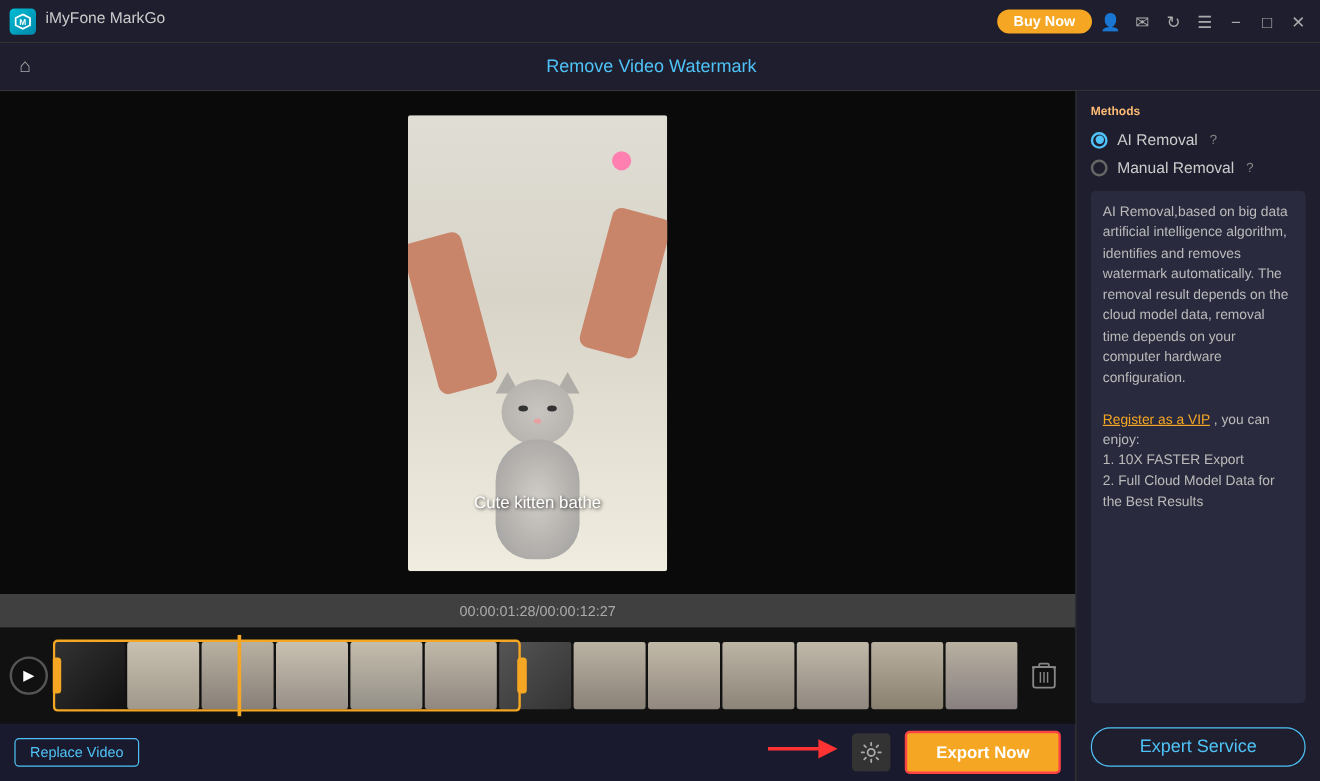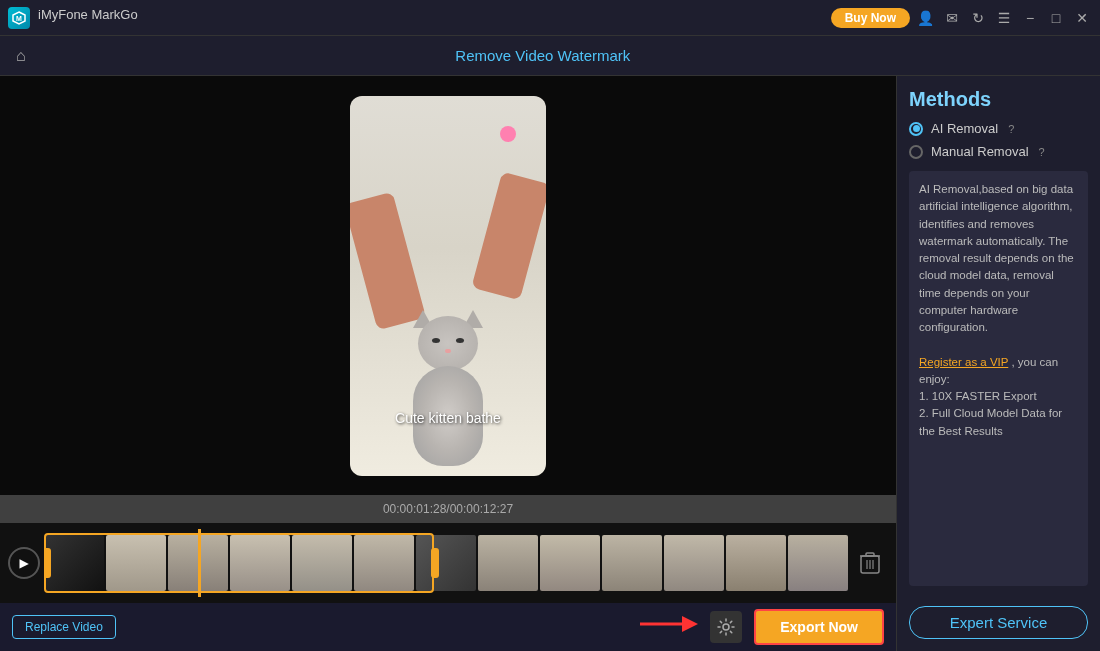--- a/index.html
+++ b/index.html
@@ -125,25 +125,25 @@
       flex: 1;
       background: #0a0a0a;
       position: relative;
       display: flex;
       align-items: center;
       justify-content: center;
       min-height: 0;
     }
 
     #video-frame {
-      width: 196px;
+      width: 216px;
       height: 380px;
       position: relative;
       overflow: hidden;
-      border-radius: 12px;
+      border-radius: 2px;
     }
 
     
     #kitten-scene {
       width: 100%;
       height: 100%;
       position: relative;
       overflow: hidden;
     }
 
@@ -425,22 +425,22 @@
     #right-panel {
       width: 240px;
       background: #1e1e2e;
       border-left: 1px solid #333;
       display: flex;
       flex-direction: column;
       padding: 12px;
     }
 
     #methods-title {
-      font-size: 20px;
-      color: #7dd3fc;
+      font-size: 10px;
+      color: #fdba74;
       font-weight: 600;
       margin-bottom: 10px;
     }
 
     #methods-options {
       display: flex;
       flex-direction: column;
       gap: 8px;
       margin-bottom: 12px;
     }

